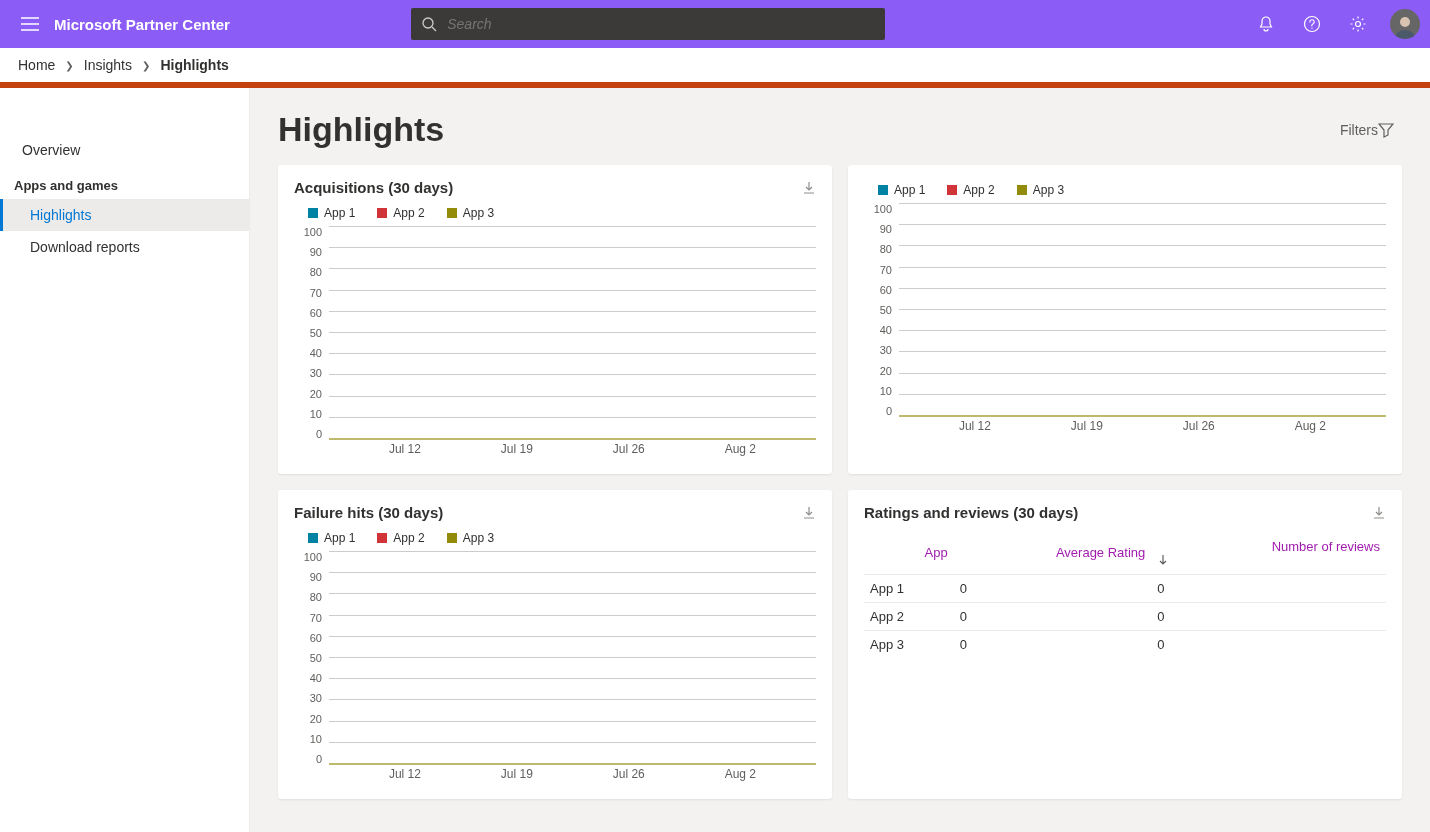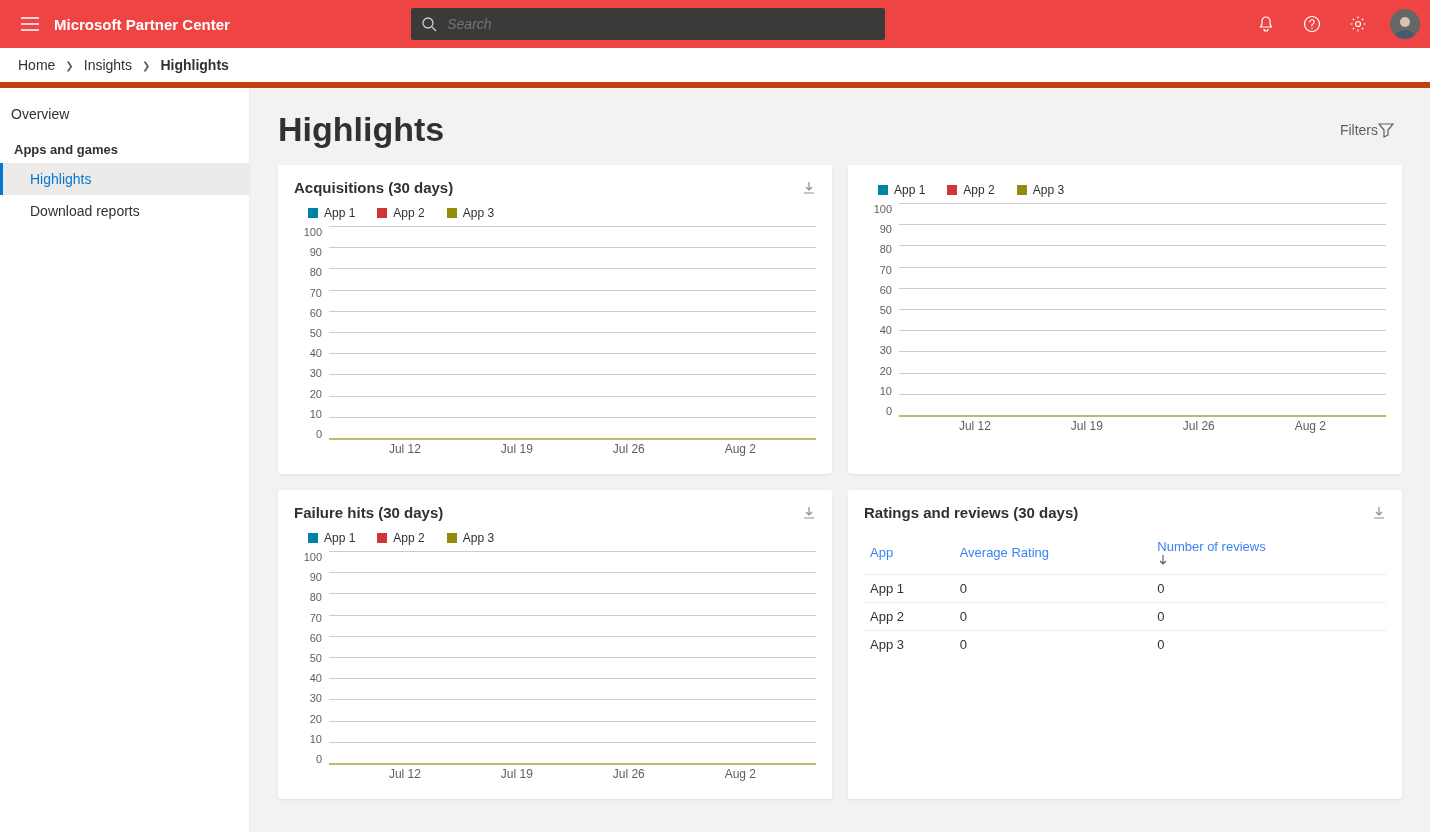--- a/index.html
+++ b/index.html
@@ -1,34 +1,34 @@
 <!DOCTYPE html>
 <html><head>
 <meta charset="utf-8">
 <style>
   * { box-sizing: border-box; margin: 0; padding: 0; }
   body { font-family: "Segoe UI", -apple-system, sans-serif; font-size: 14px; color: #323130; background: #f3f2f1; width: 1430px; height: 832px; overflow: hidden; }
-  .topbar { height: 48px; background: #ef4444; color: #fff; display: flex; align-items: center; padding: 0 10px; }
+  .topbar { height: 48px; background: #8b5cf6; color: #fff; display: flex; align-items: center; padding: 0 10px; }
   .hamburger { width: 40px; height: 40px; display:flex; align-items:center; justify-content:center; cursor:pointer; }
   .brand { font-size: 15px; font-weight: 600; margin-left: 4px; }
   .search-wrap { margin-left: auto; margin-right: auto; }
   .search-box { width: 474px; height: 32px; background: #3b3a39; border: none; border-radius: 2px; display: flex; align-items: center; padding: 0 10px; }
   .search-box svg { width:16px; height:16px; flex-shrink:0; }
   .search-box input { background: transparent; border: none; color: #ccc; font-size: 14px; margin-left: 10px; outline: none; width: 100%; font-style: italic; }
   .top-icons { display:flex; align-items:center; gap: 10px; margin-left:auto; }
   .top-icon-btn { width:36px; height:36px; display:flex; align-items:center; justify-content:center; cursor:pointer; }
   .avatar { width:30px; height:30px; border-radius:50%; background:#666; overflow:hidden; display:flex; align-items:flex-end; justify-content:center; margin-left:4px; }
   .avatar svg { width:28px; height:28px; }
   .breadcrumb { height:40px; background:#fff; border-bottom:6px solid #c2410c; display:flex; align-items:center; padding:0 18px; gap:10px; font-size:14px; }
   .breadcrumb a { color:#323130; text-decoration:none; cursor:pointer; }
   .breadcrumb .chev { color:#605e5c; font-size:10px; }
   .breadcrumb .current { font-weight:600; }
   .page-body { display:flex; height:calc(832px - 48px - 40px); }
   .sidebar { width:250px; background:#fff; border-right:1px solid #edebe9; padding-top:10px; }
-  .side-item { display:block; padding:8px 11px; font-size:14px; cursor:pointer; }
+  .side-item { display:block; padding:8px 22px; font-size:14px; cursor:pointer;margin-top:36px; }
   .side-section { font-weight:600; font-size:13px; padding:12px 14px 6px; }
   .side-sub { padding:8px 14px 8px 30px; cursor:pointer; }
   .side-sub.active { background:#edebe9; color:#0078d4; border-left:3px solid #0078d4; padding-left:27px; }
   .content { flex:1; overflow:auto; padding: 22px 28px; }
   .page-header { display:flex; align-items:center; justify-content:space-between; margin-bottom:16px; }
   h1 { font-size:34px; font-weight:600; }
   .filters-btn { display:flex; align-items:center; cursor:pointer; color:#605e5c; padding:4px 8px; }
   .cards { display:grid; grid-template-columns:1fr 1fr; gap:16px; }
   .card { background:#fff; border-radius:3px; box-shadow:0 1px 2px rgba(0,0,0,0.08); padding:14px 16px 18px; }
   .card-head { display:flex; justify-content:space-between; align-items:center; margin-bottom:10px; }
@@ -38,21 +38,21 @@
   .legend-item { display:flex; align-items:center; gap:6px; font-size:12px; }
   .swatch { width:10px; height:10px; }
   .chart { position:relative; height:230px; display:flex; }
   .y-axis { width:34px; display:flex; flex-direction:column; justify-content:space-between; text-align:right; font-size:11px; color:#605e5c; padding-right:6px; padding-bottom:16px; }
   .plot { flex:1; position:relative; border-left:1px solid transparent; }
   .gridlines { position:absolute; inset:0; bottom:16px; display:flex; flex-direction:column; justify-content:space-between; }
   .gridline { height:0; border-top:1px solid #aaa; opacity:.6; }
   .gridline.base { border-top:2px solid #938b0a; }
   .x-axis { position:absolute; bottom:0; left:0; right:0; height:14px; display:flex; justify-content:space-around; font-size:12px; color:#605e5c; padding:0 20px; }
   .rtable { width:100%; border-collapse:collapse; font-size:13px; }
-  .rtable th { text-align:left; font-weight:400; color:#3b82f6; padding:8px 6px; }
+  .rtable th { text-align:right; font-weight:400; color:#a21caf; padding:8px 6px; }
   .rtable td { padding:6px 6px; border-top:1px solid #edebe9; }
   svg { display:block; }
 </style>
 </head>
 <body>
 
 <div class="topbar">
   <div class="hamburger">
     <svg width="18" height="14" viewBox="0 0 18 14">
         <path stroke="#fff" stroke-width="1.5" d="M0 1h18M0 7h18M0 13h18"></path>

